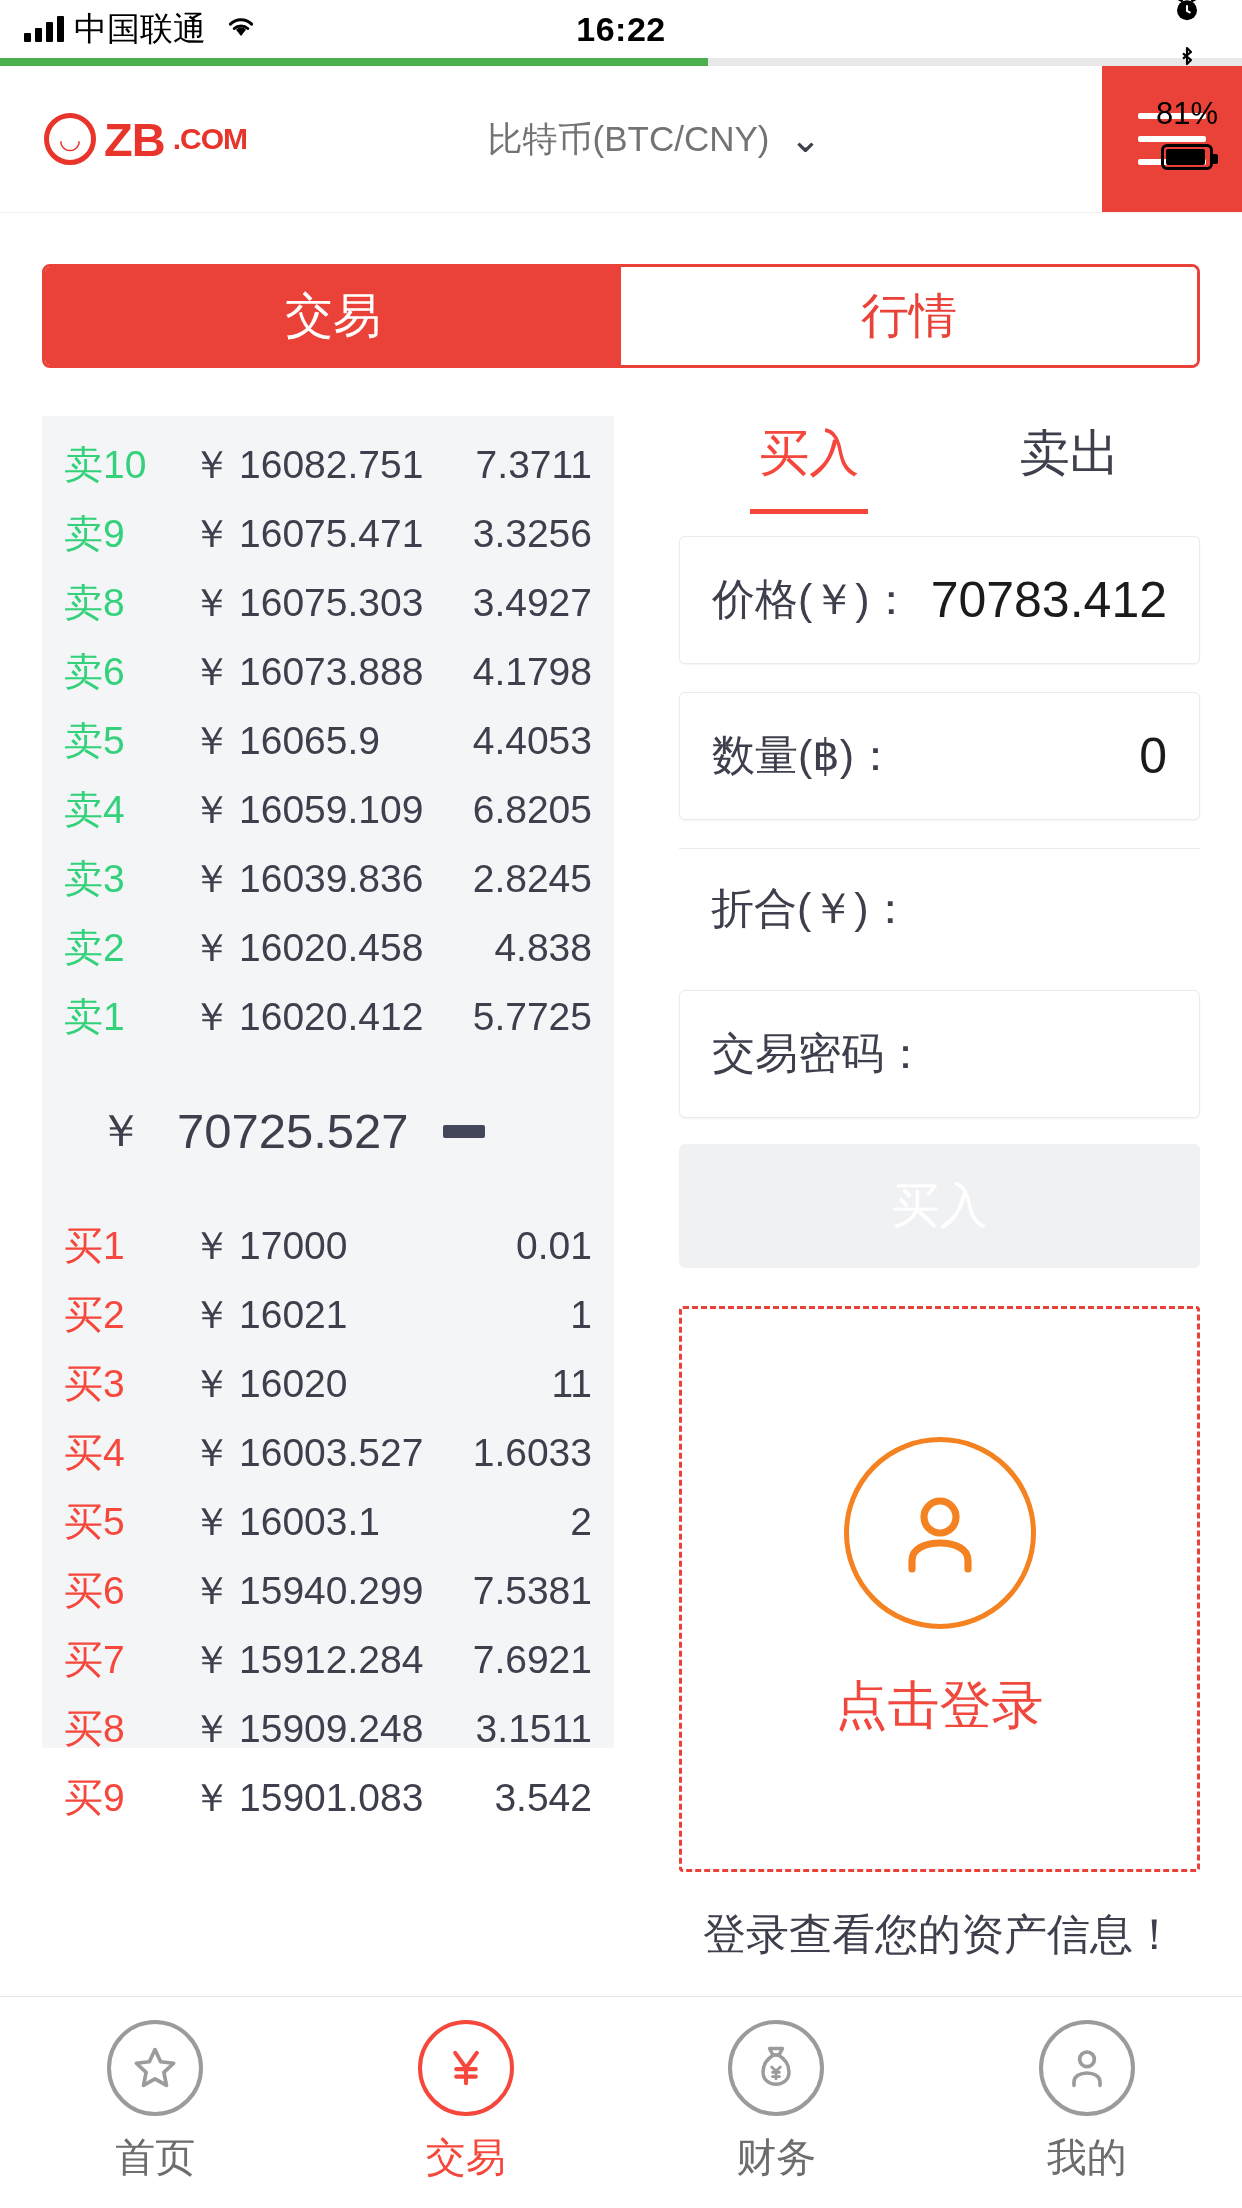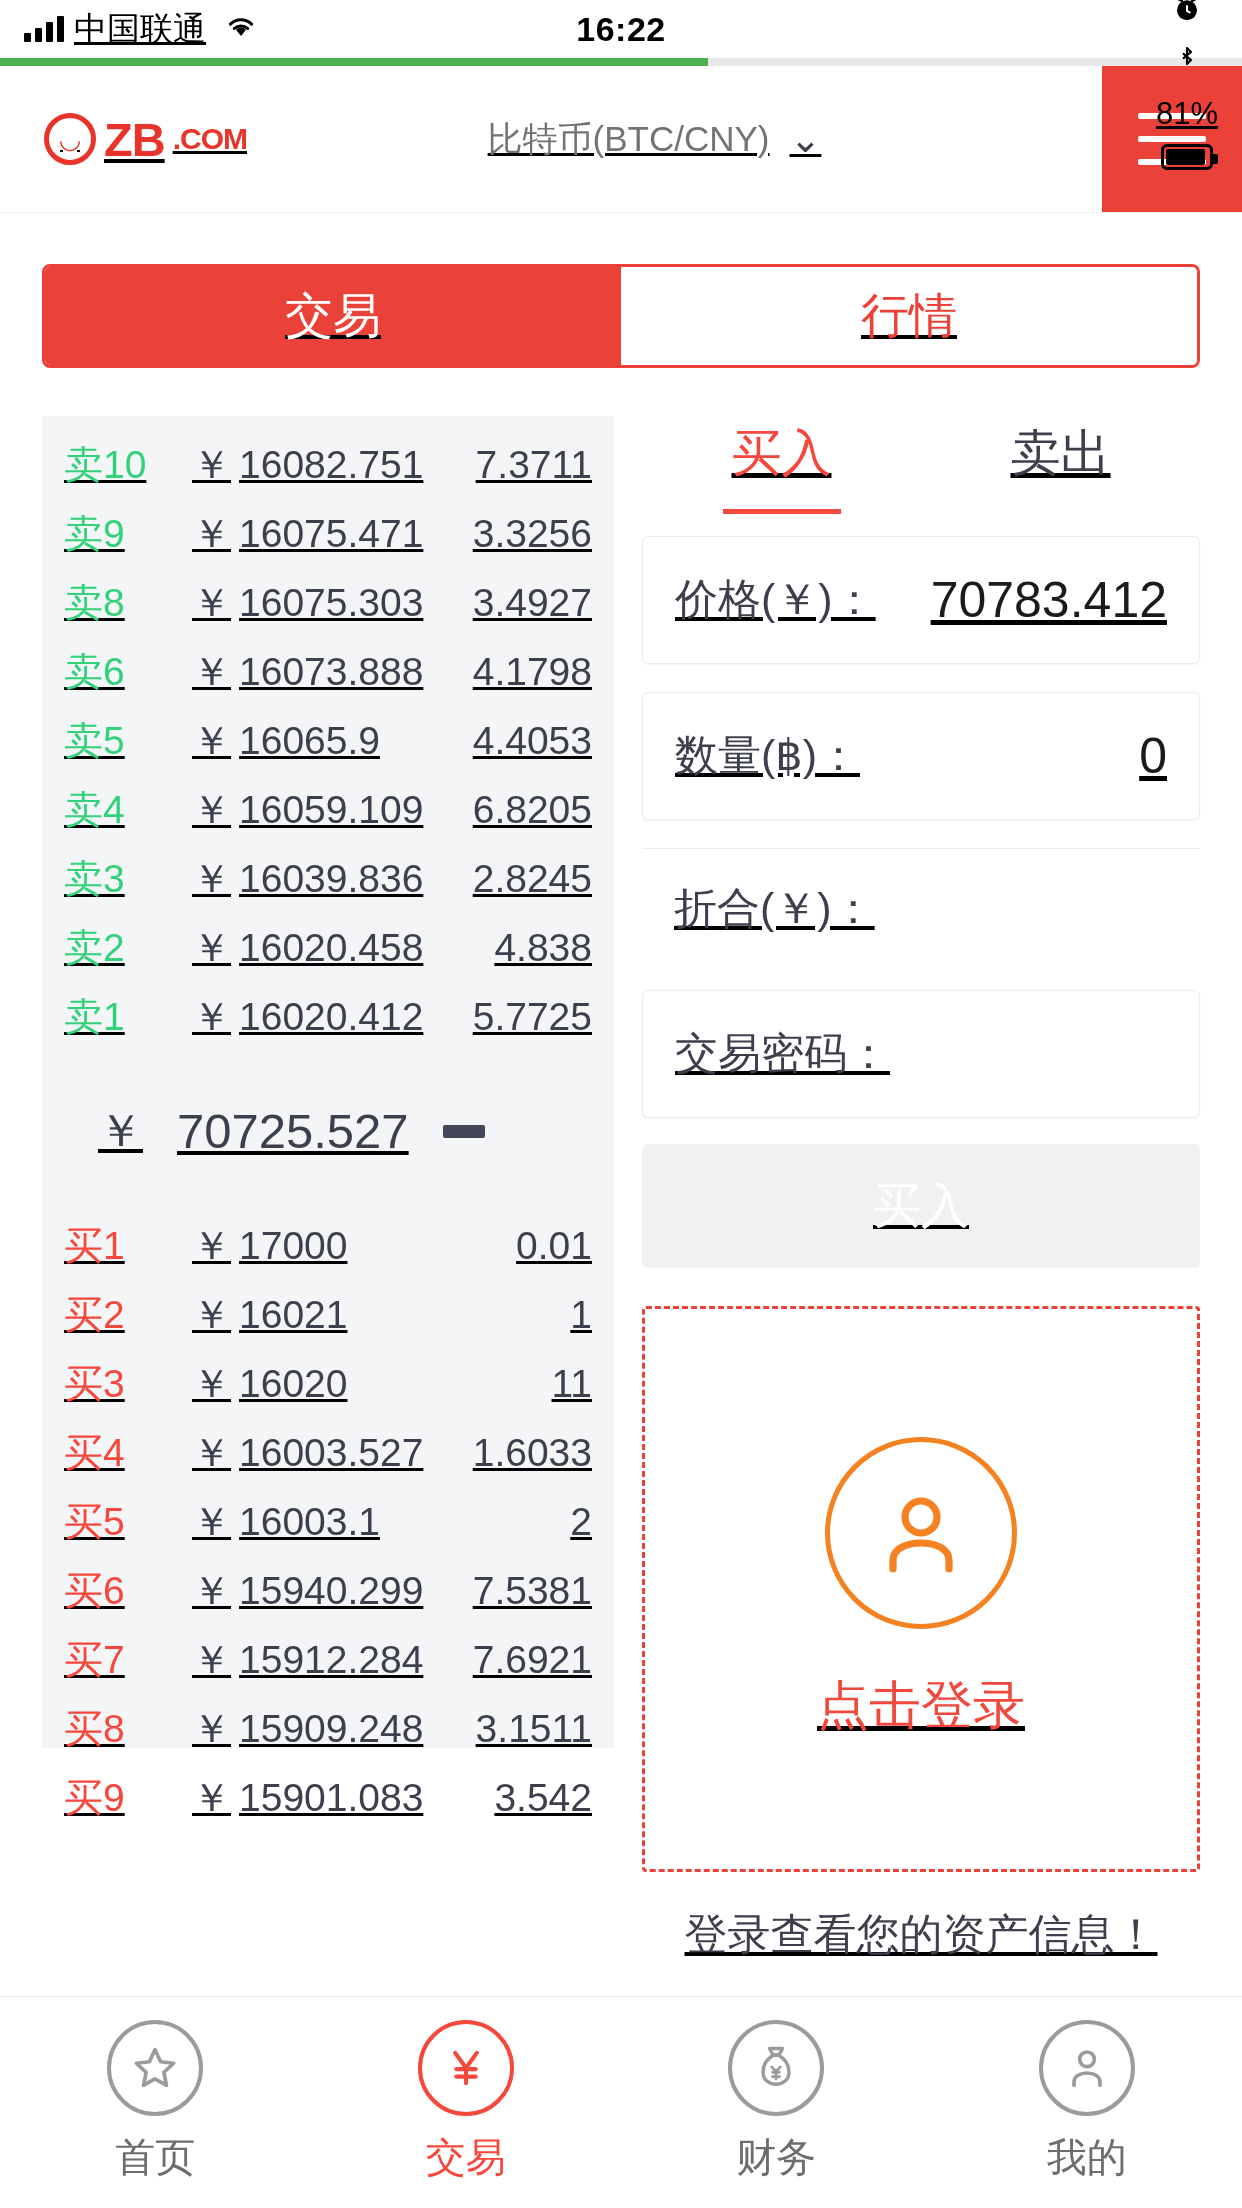--- a/index.html
+++ b/index.html
@@ -2,21 +2,21 @@
 <html><head>
 <meta charset="utf-8">
 <style>
   * { box-sizing: border-box; margin: 0; padding: 0; }
   html, body {
     width: 1242px; height: 2208px;
     background: #ffffff;
     font-family: "Liberation Sans", "DejaVu Sans", sans-serif;
     overflow: hidden;
   }
-  .phone { position: relative; width: 1242px; height: 2208px; background:#fff;text-decoration:underline; }
+  .phone { position: relative; width: 1242px; height: 2208px; background:#fff; }
 
   
   .statusbar {
     height: 58px; width: 100%;
     display: flex; align-items: center;
     padding: 0 24px;
     font-size: 34px; color:#000;
     position: relative;
   }
   .sb-left { display: flex; align-items: center; gap: 10px; }
@@ -84,21 +84,21 @@
     border-radius:8px; overflow:hidden;
   }
   .seg div {
     flex:1; display:flex; align-items:center; justify-content:center;
     font-size:48px;
   }
   .seg .on { background:#ea4238; color:#fff; }
   .seg .off { background:#fff; color:#ea4238; }
 
   
-  .body { display:flex; padding: 48px 42px 0 42px; gap:28px; height:1380px; }
+  .body { display:flex; padding: 48px 42px 0 42px; gap:65px; height:1380px; }
 
   
   .book { width:572px; background:#f4f5f7; padding: 14px 22px 0 22px; }
   .row { display:flex; align-items:center; height:69px; font-size:39px; color:#3d3f4c; }
   .row .tag { width:128px; font-size:39px; }
   .sell .tag { color:#34d17b; }
   .buy .tag  { color:#f5473c; }
   .row .price { flex:1; white-space:nowrap; }
   .row .price .yen { margin-right:8px; }
   .row .amt { text-align:right; white-space:nowrap; }

